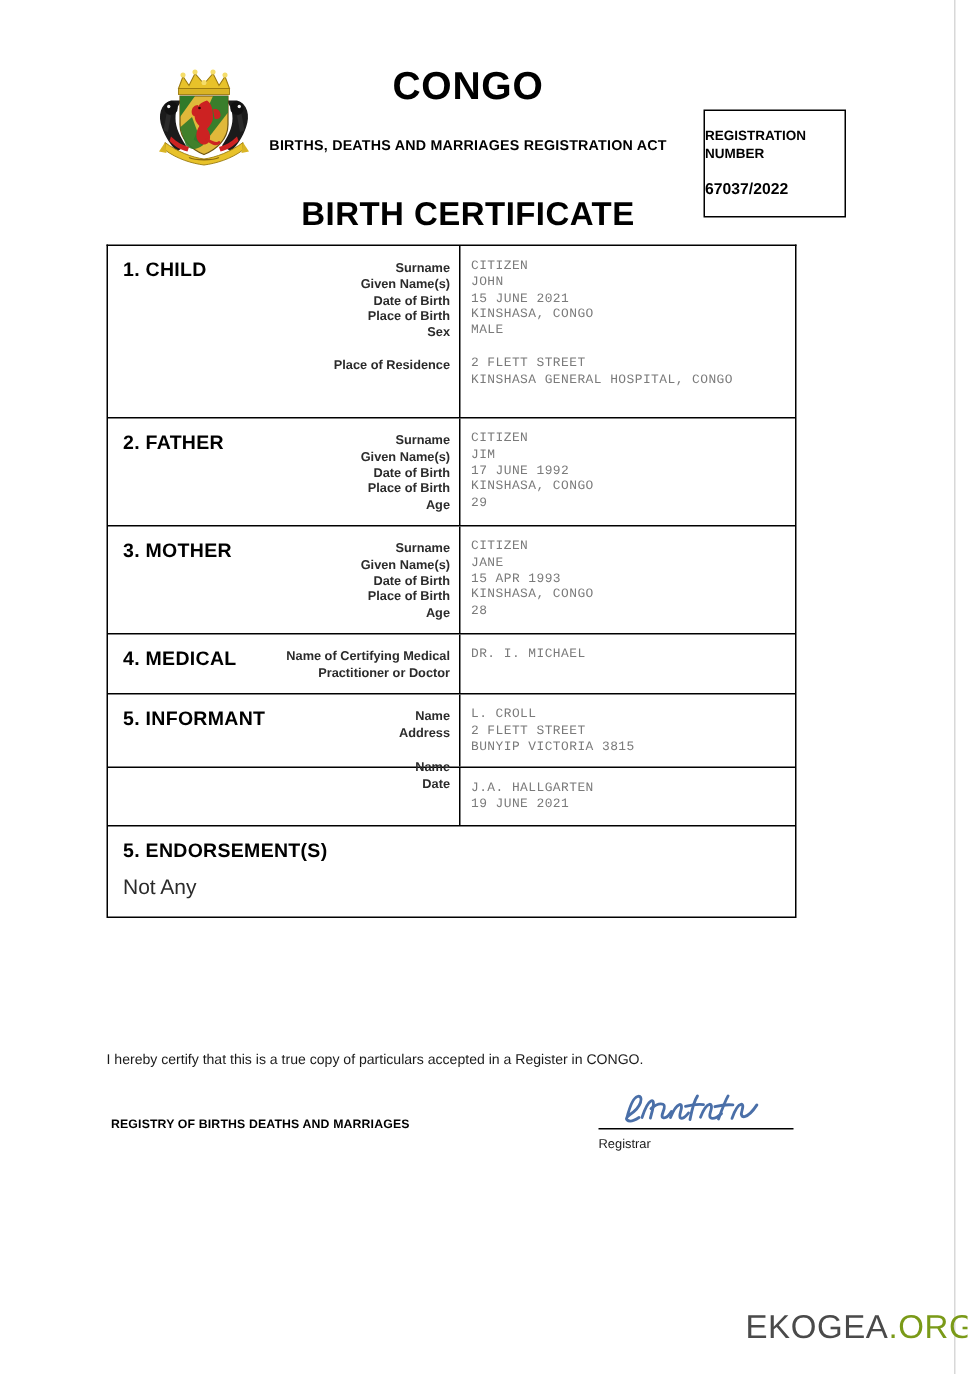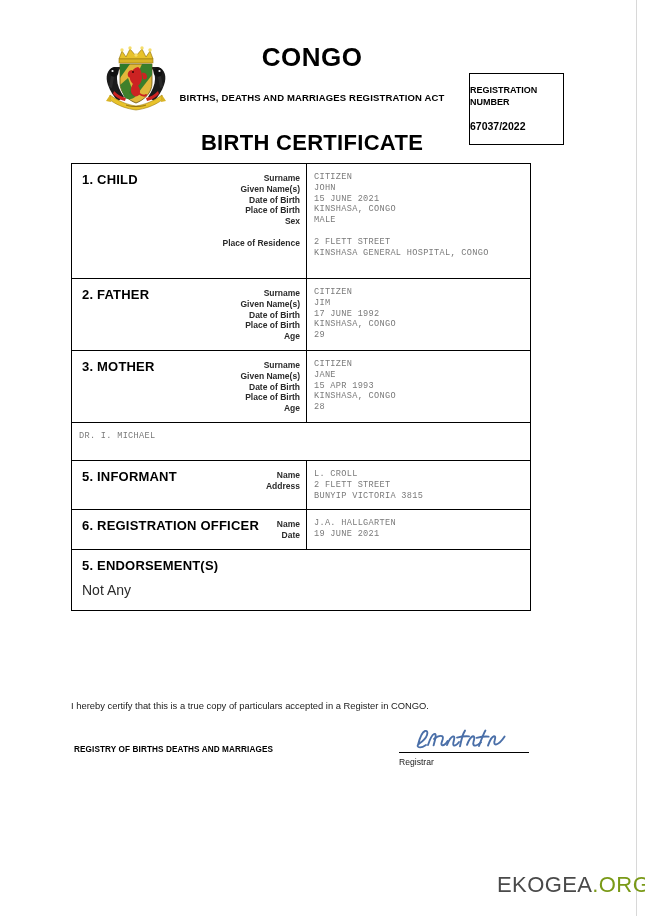--- a/index.html
+++ b/index.html
@@ -365,20 +365,27 @@
       <div class="cell-right vals">
         <div>CITIZEN</div>
         <div>JANE</div>
         <div>15 APR 1993</div>
         <div>KINSHASA, CONGO</div>
         <div>28</div>
       </div>
     </div>
 
     <div class="row row-medical">
+      <div class="cell-left">
+        <div class="sec-title">4. MEDICAL</div>
+        <div class="med-labels">
+          <div class="lbl two-line">Name of Certifying Medical</div>
+          <div class="lbl two-line">Practitioner or Doctor</div>
+        </div>
+      </div>
       <div class="cell-right vals">
         <div>DR. I. MICHAEL</div>
       </div>
     </div>
 
     <div class="row row-informant">
       <div class="cell-left">
         <div class="sec-title">5. INFORMANT</div>
         <div class="labels">
           <div class="lbl">Name</div>
@@ -387,21 +394,20 @@
       </div>
       <div class="cell-right vals">
         <div>L. CROLL</div>
         <div>2 FLETT STREET</div>
         <div>BUNYIP VICTORIA 3815</div>
       </div>
     </div>
 
     <div class="row row-officer">
       <div class="cell-left">
-        <div class="sec-title">6. REGISTRATION OFFICER</div>
         <div class="labels">
           <div class="lbl">Name</div>
           <div class="lbl">Date</div>
         </div>
       </div>
       <div class="cell-right vals">
         <div>J.A. HALLGARTEN</div>
         <div>19 JUNE 2021</div>
       </div>
     </div>

